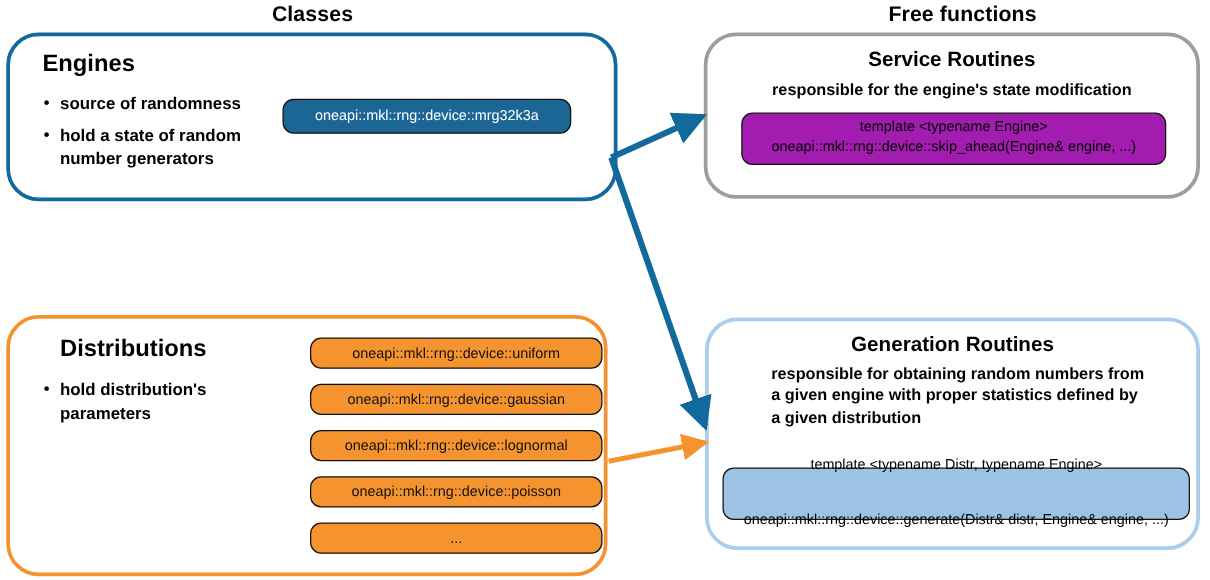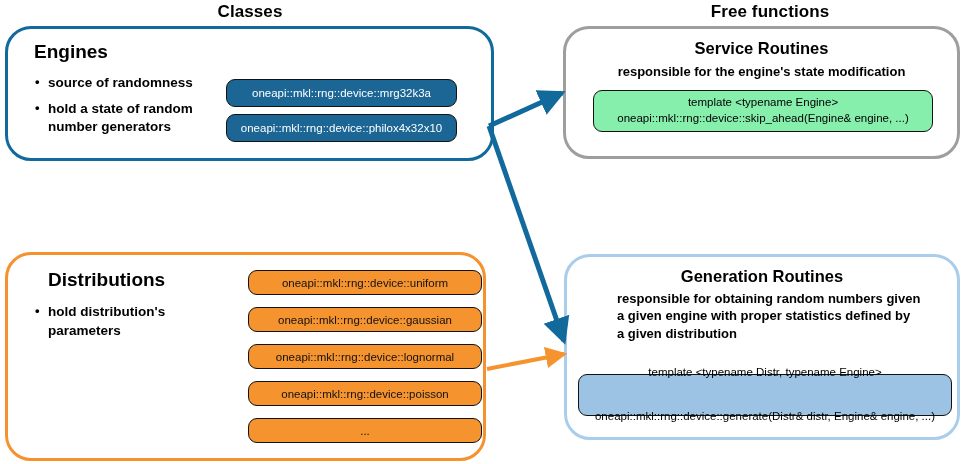--- a/index.html
+++ b/index.html
@@ -140,21 +140,21 @@
     align-items: center;
     justify-content: center;
     border: 1.6px solid #121212;
     border-radius: 9px;
     font-size: 11.5px;
     color: #000000;
     text-align: center;
     line-height: 1.35;
     white-space: nowrap;
   }
-  .codebox.gray  { background: #86efac; }
+  .codebox.gray  { background: #a21caf; }
   .codebox.lblue { background: #9cc3e4; gap: 28px; }
 
   
   #connectors {
     position: absolute;
     left: 0; top: 0;
     width: 968px; height: 464px;
     pointer-events: none;
   }
 </style>
@@ -169,21 +169,20 @@
   <div id="panel-engines" class="panel">
     <div class="left-body">
       <div class="grp-title" style="left:26px; top:12px;">Engines</div>
 
       <ul class="bullets" style="left:27px; top:45px; width:190px;">
         <li>source of randomness</li>
         <li>hold a state of random number generators</li>
       </ul>
 
       <div class="pill blue" style="left:218px; top:50px; width:231px; height:28px;">oneapi::mkl::rng::device::mrg32k3a</div>
-      <div class="pill blue" style="left:218px; top:85px; width:231px; height:28px;">oneapi::mkl::rng::device::philox4x32x10</div>
     </div>
   </div>
 
   <div id="panel-distributions" class="panel">
     <div class="left-body">
       <div class="grp-title" style="left:40px; top:14px;">Distributions</div>
 
       <ul class="bullets" style="left:27px; top:48px; width:200px;">
         <li>hold distribution's parameters</li>
       </ul>
@@ -203,21 +202,21 @@
     <div class="codebox gray" style="left:27px; top:61px; width:340px; height:42px;">
       <span>template &lt;typename Engine&gt;</span>
       <span>oneapi::mkl::rng::device::skip_ahead(Engine&amp; engine, ...)</span>
     </div>
   </div>
 
   <div id="panel-generation" class="panel">
     <div class="rt-title" style="top:10px;">Generation Routines</div>
 
     <div class="rt-sub left-align" style="left:50px; top:33px; width:320px;">
-      <div>responsible for obtaining random numbers given</div>
+      <div>responsible for obtaining random numbers from</div>
       <div>a given engine with proper statistics defined by</div>
       <div>a given distribution</div>
     </div>
 
     <div class="codebox lblue" style="left:11px; top:117px; width:374px; height:42px;">
       <span>template &lt;typename Distr, typename Engine&gt;</span>
       <span>oneapi::mkl::rng::device::generate(Distr&amp; distr, Engine&amp; engine, ...)</span>
     </div>
   </div>
 

